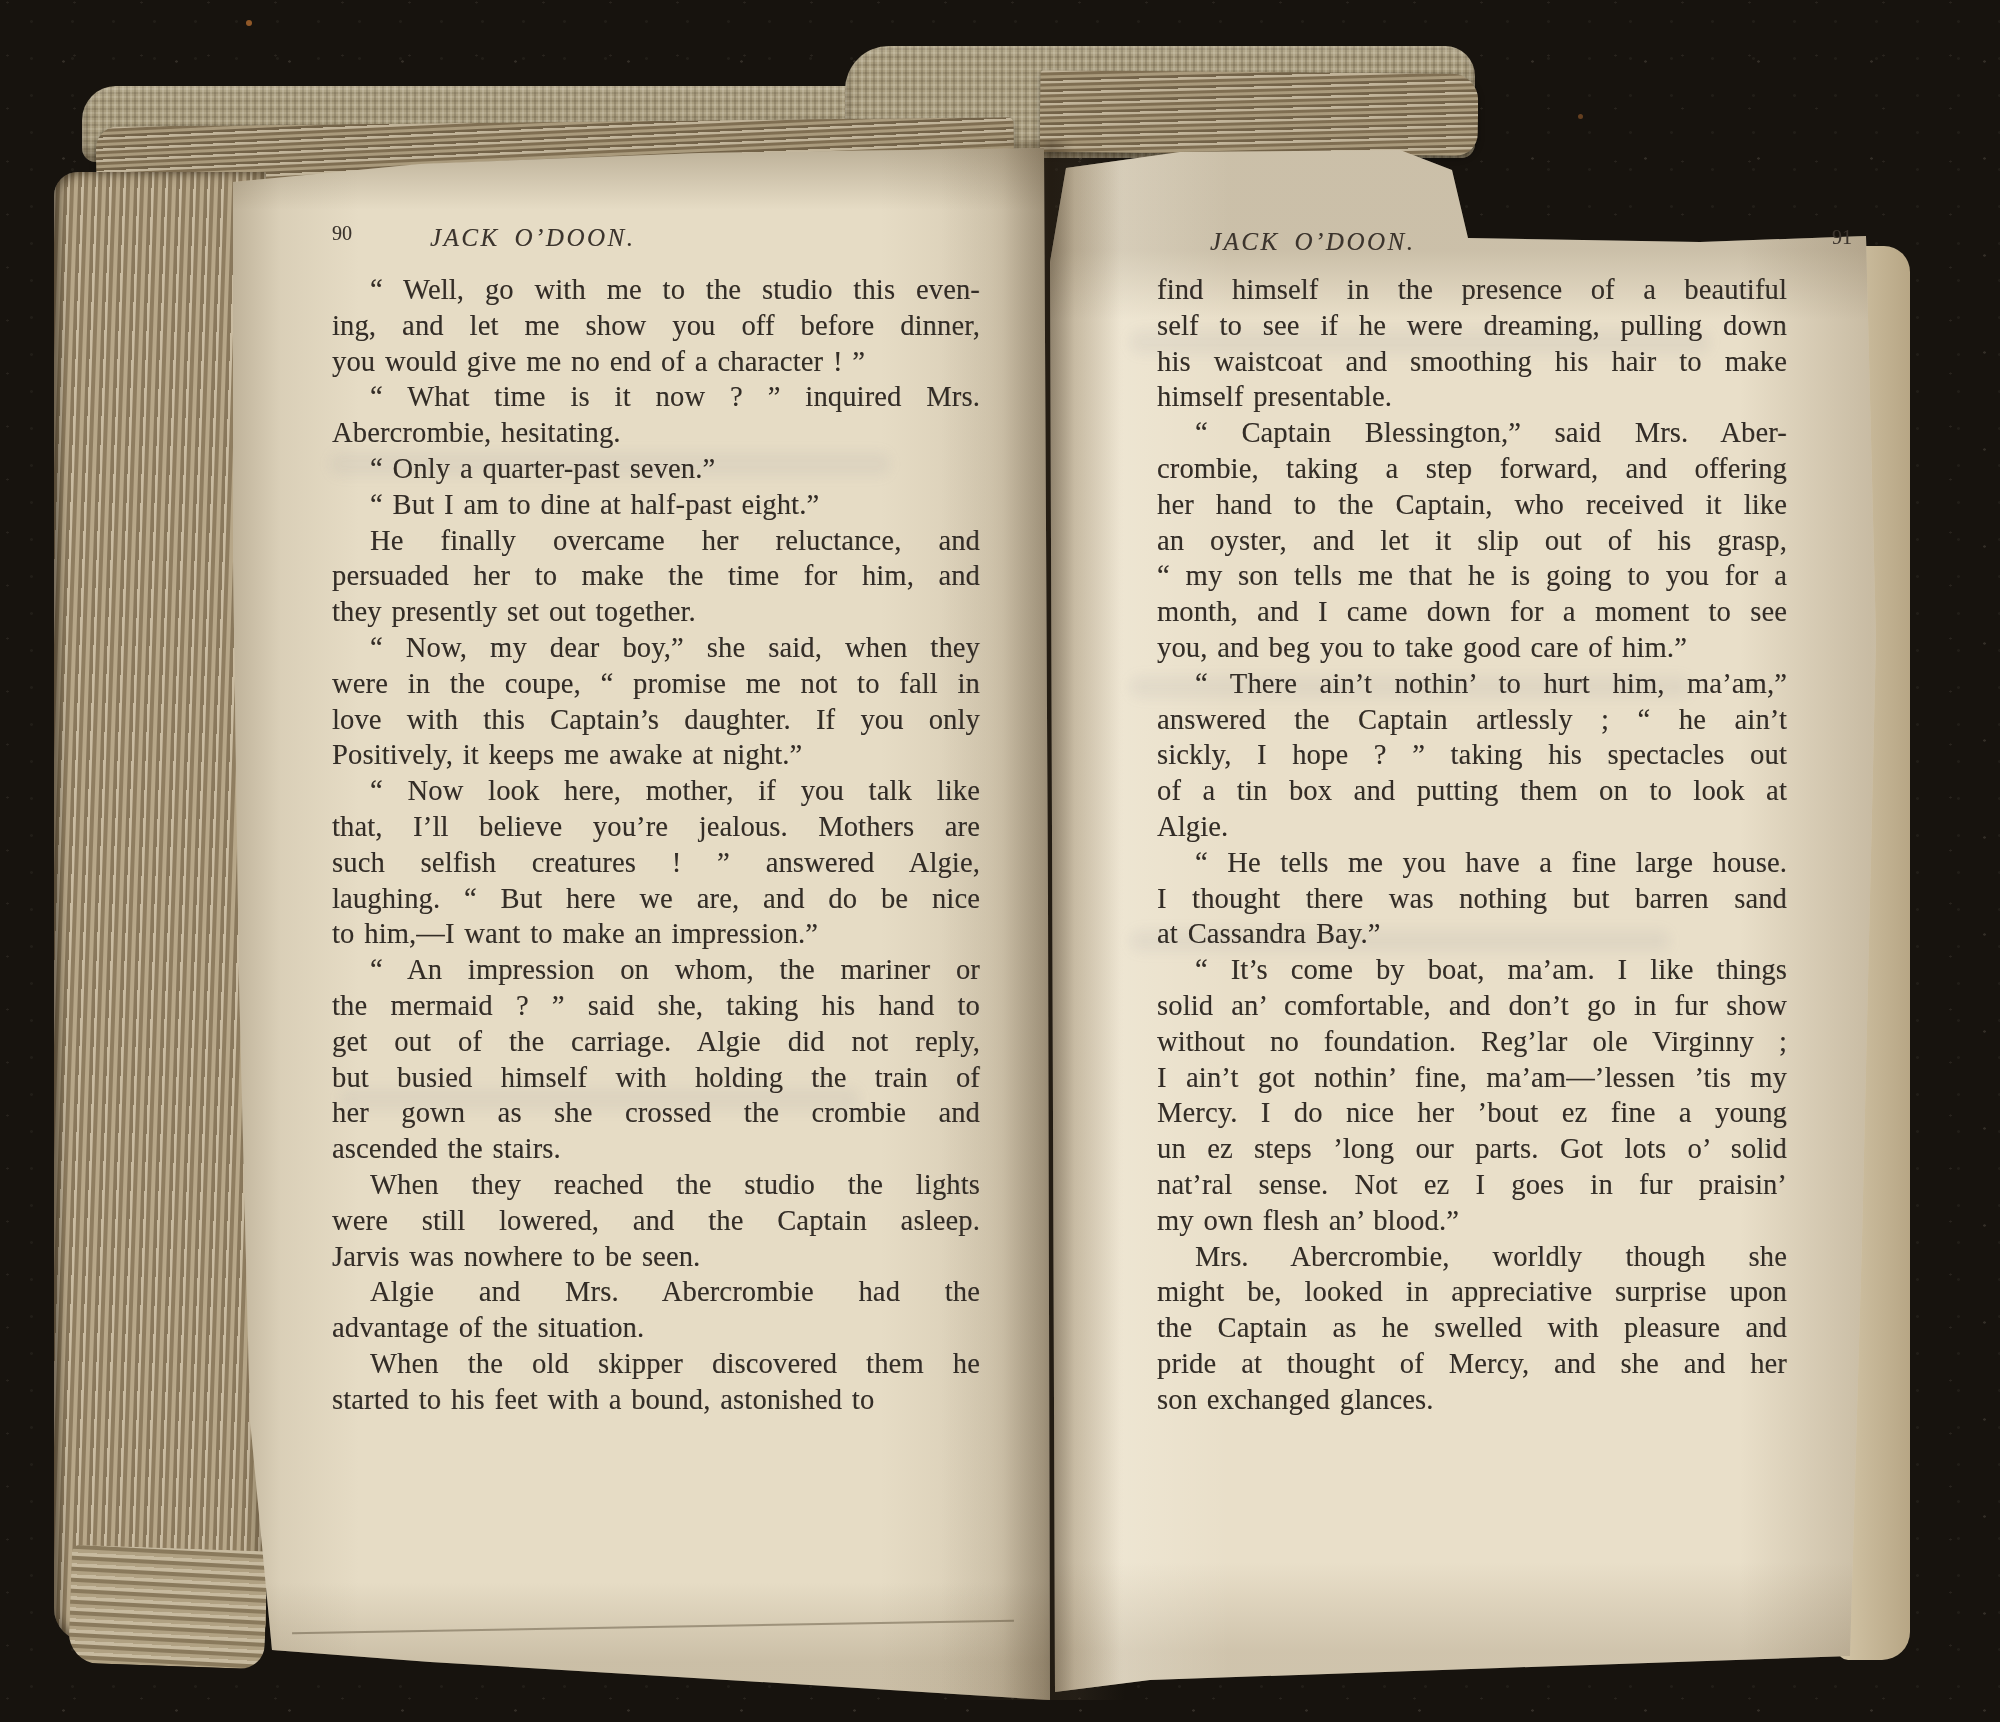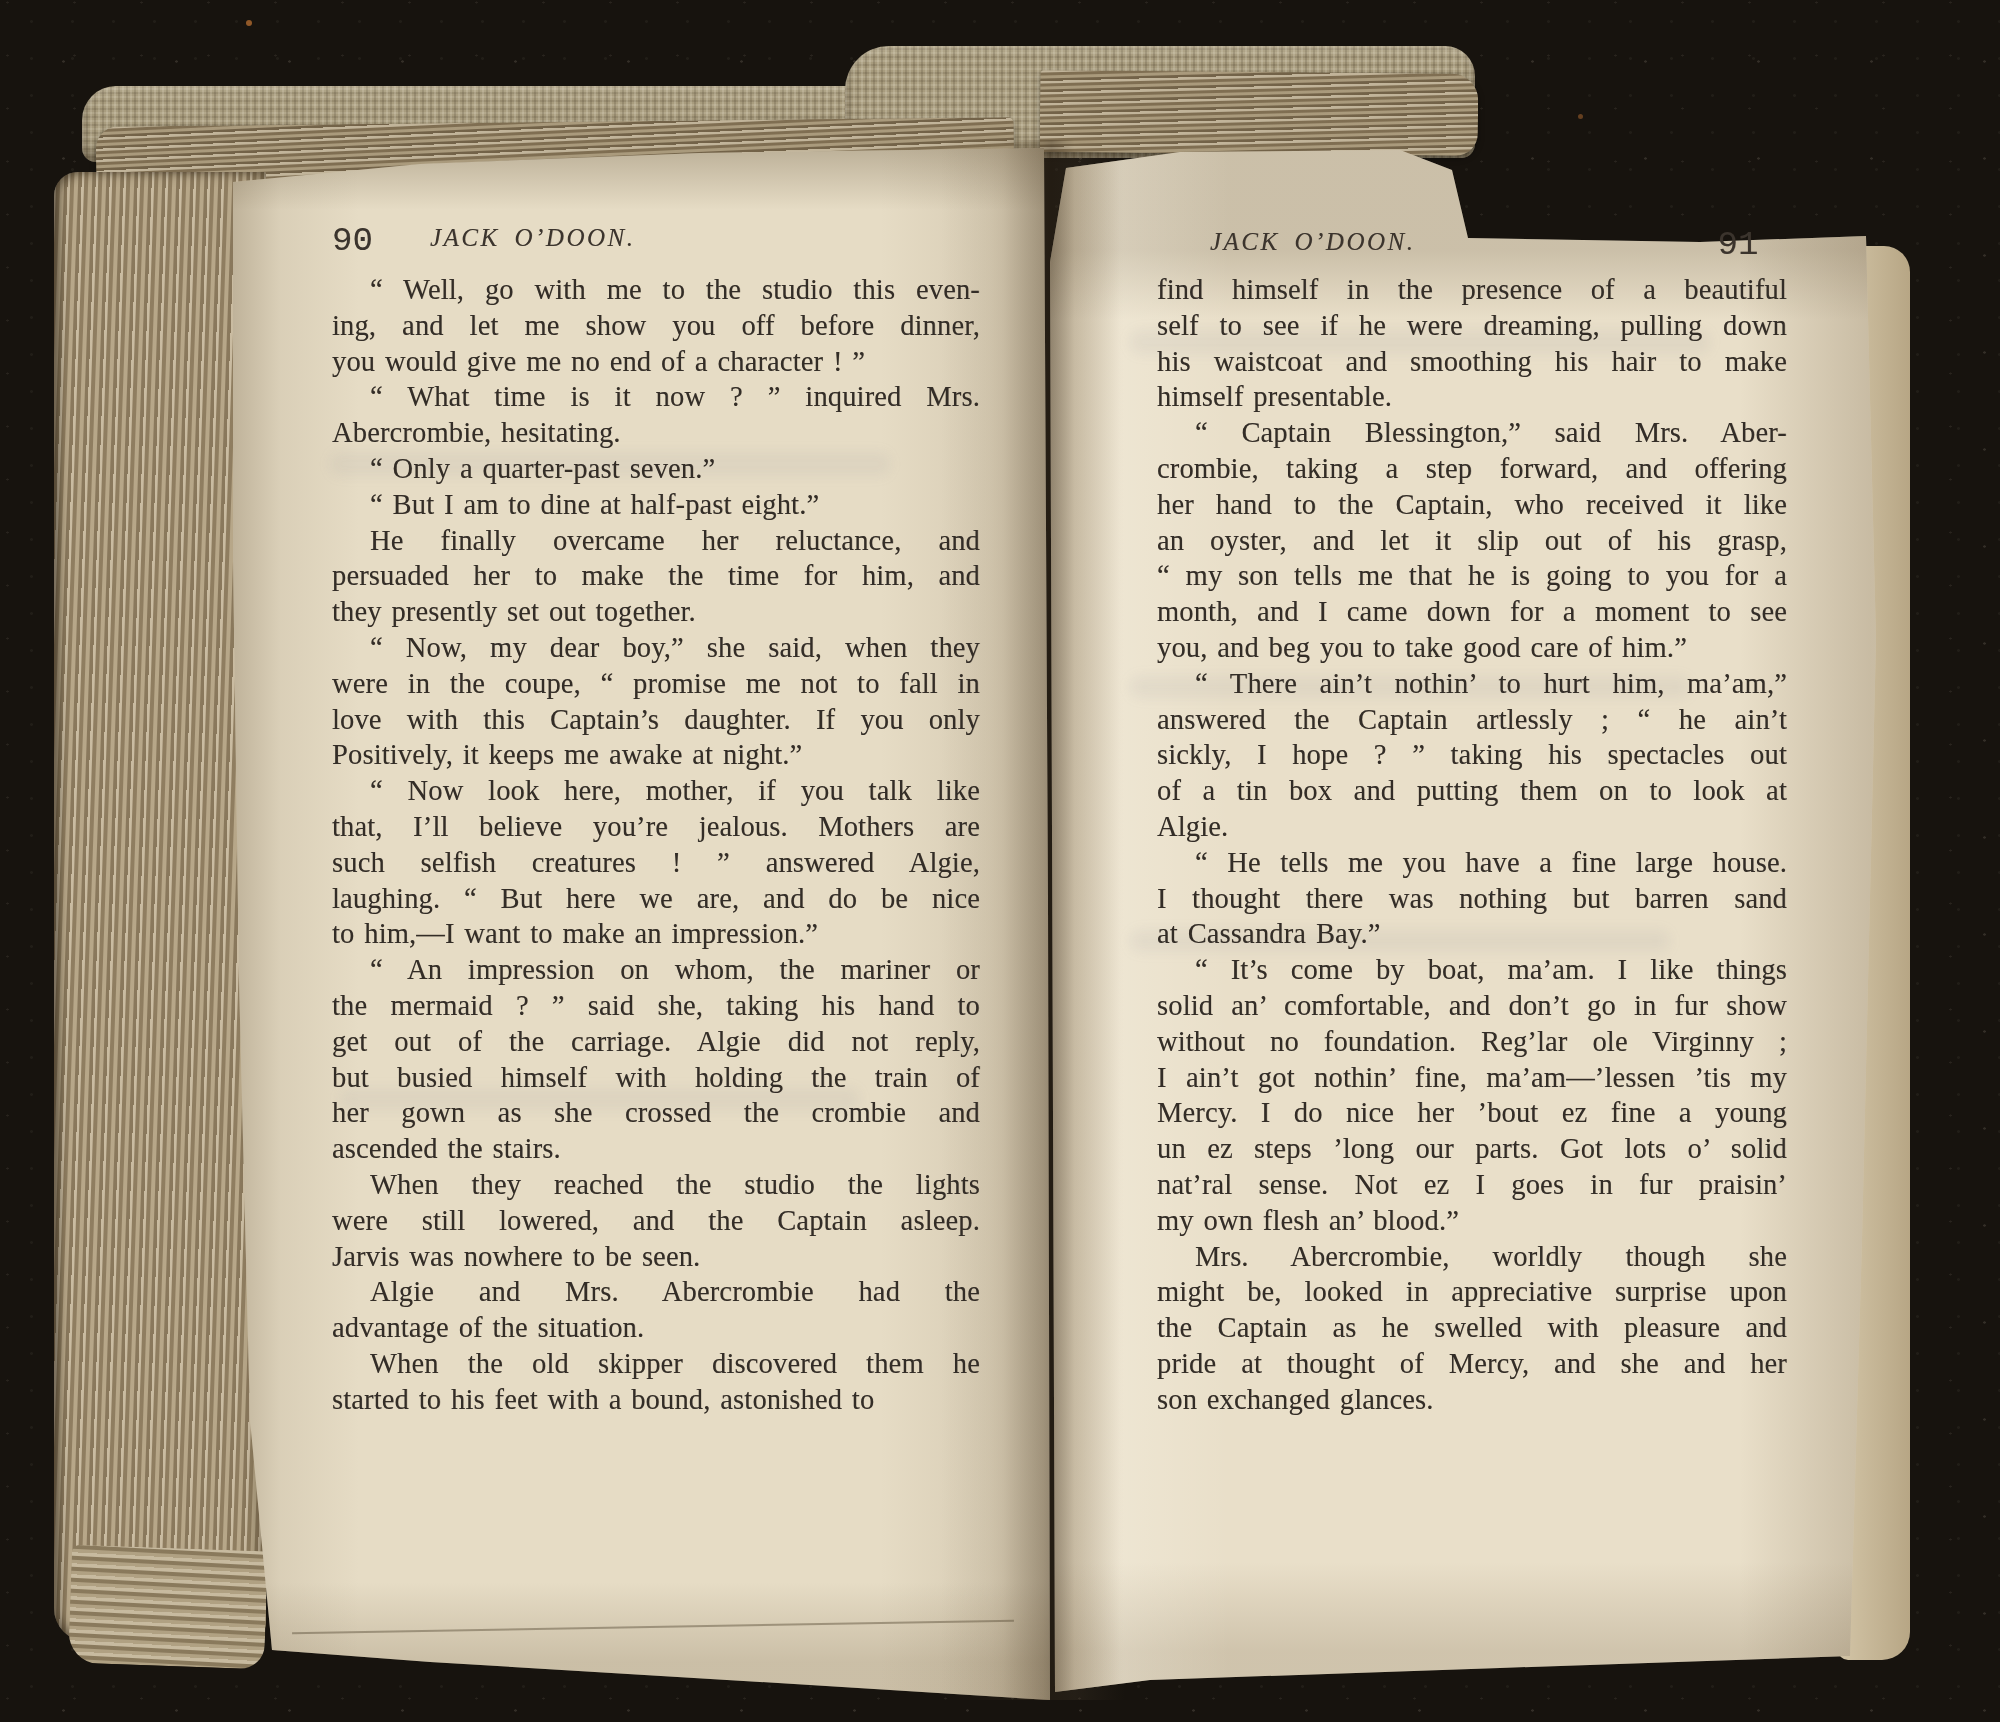--- a/index.html
+++ b/index.html
@@ -86,31 +86,31 @@
   }
   .smudge{position:absolute;background:rgba(128,132,148,0.09);border-radius:10px;filter:blur(6px);}
   .hairline{position:absolute;left:292px;top:1626px;width:722px;height:2px;background:rgba(100,88,66,0.5);transform:rotate(-1deg);}
   .gutter{
     left:940px;top:140px;width:210px;height:1560px;z-index:5;pointer-events:none;
     background:linear-gradient(90deg, transparent 0, rgba(96,78,52,0.10) 30%, rgba(74,59,38,0.30) 49%, rgba(58,45,29,0.34) 53%, rgba(135,115,84,0.12) 64%, transparent 88%);
   }
   
   .txt{z-index:6;color:#332d27;text-shadow:0.3px 0.3px 0 rgba(54,44,34,0.35);}
   .running-head{font-style:italic;font-size:25px;letter-spacing:2.5px;word-spacing:6px;text-align:left;color:#3b342d;}
-  .pagenum{font-size:34px;color:#3b342d;font-family:Liberation Mono, monospace;}
+  .pagenum{font-size:20px;color:#3b342d;}
   .textcol{font-size:28.5px;word-spacing:2.5px;letter-spacing:0.15px;}
   .ln{height:35.8px;line-height:35.8px;text-align:justify;text-align-last:justify;white-space:nowrap;}
   .ln.ind{text-indent:38px;font-family:Liberation Serif, serif;}
   .ln.end{text-align-last:left;}
   .col-left{left:332px;top:272px;width:648px;}
   .col-right{left:1124px;top:272px;width:630px;margin-left:33px;}
   .head-left{left:430px;top:224px;width:420px;}
   .num-left{left:332px;top:222px;}
   .head-right{left:1210px;top:228px;width:420px;}
-  .num-right{left:1688px;top:226px;width:100px;text-align:center;}
+  .num-right{left:1752px;top:226px;width:100px;text-align:right;}
   
   .dust-mark{left:482px;top:186px;z-index:2;color:rgba(222,216,204,0.85);font-size:34px;transform:rotate(-12deg);font-family:"DejaVu Sans",sans-serif;}
   .speck-a{left:246px;top:20px;width:6px;height:6px;border-radius:50%;background:#b06a30;z-index:2;opacity:0.8;}
   .speck-b{left:1578px;top:114px;width:5px;height:5px;border-radius:50%;background:#9a5e2c;z-index:2;opacity:0.6;}
 </style>
 </head>
 <body>
 
 <div id="stage">
 

